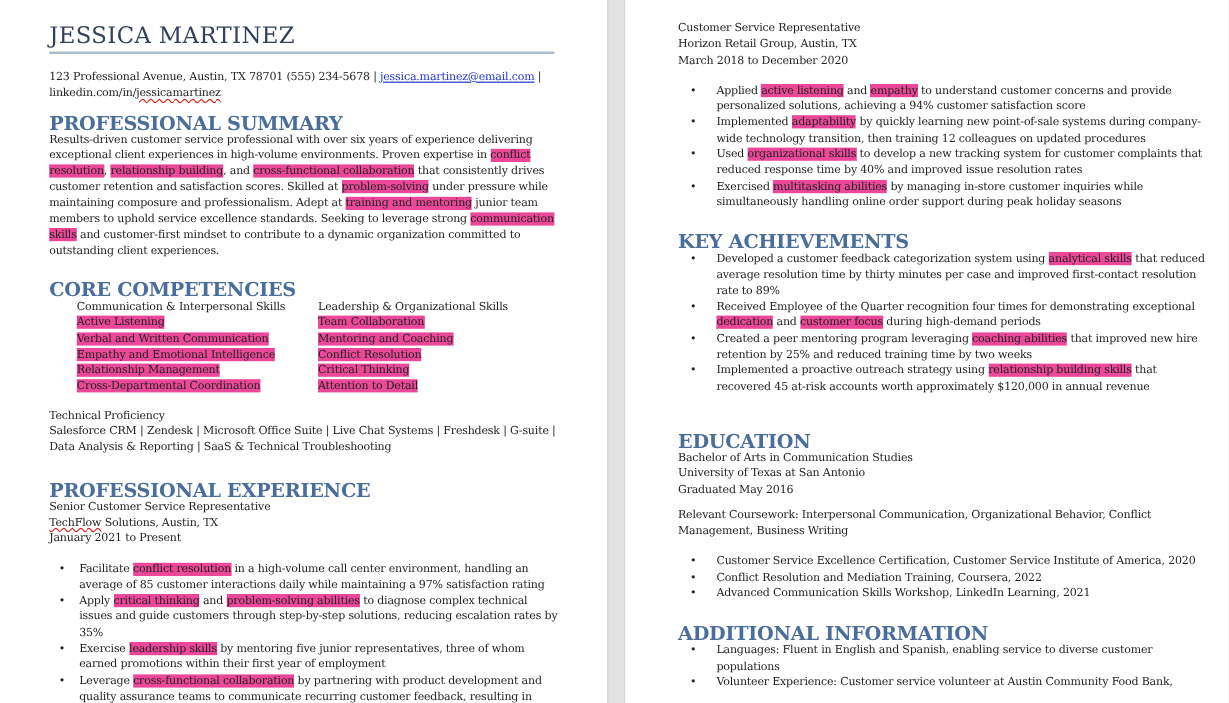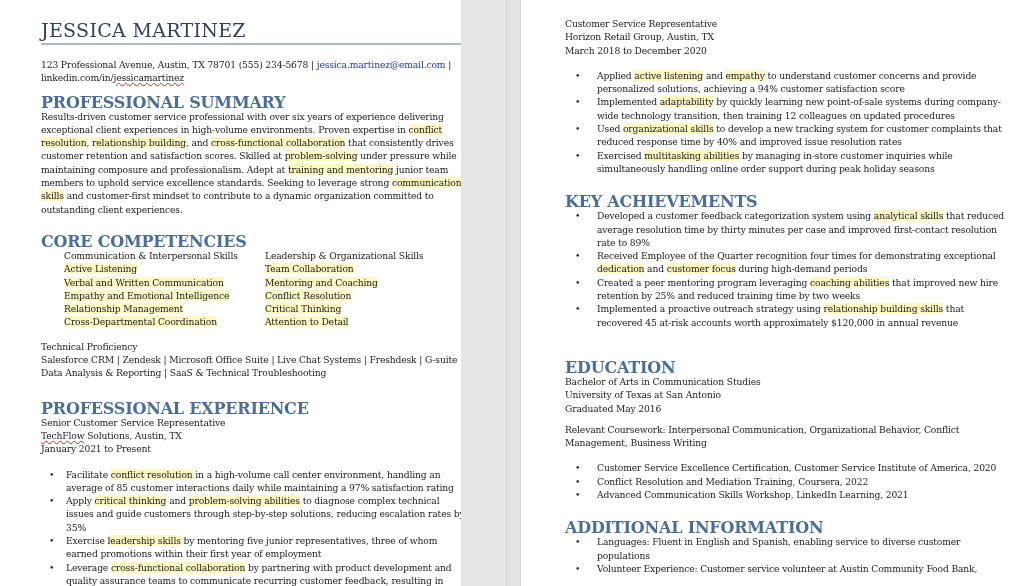--- a/index.html
+++ b/index.html
@@ -1,31 +1,31 @@
 <!DOCTYPE html>
 <html><head>
 <meta charset="utf-8">
 <style>
   * { box-sizing: border-box; margin: 0; padding: 0; }
   html, body { width: 1024px; height: 586px; overflow: hidden; background: #e6e6e6; }
   body { font-family: "DejaVu Serif", "Liberation Serif", serif; color: #222; position: relative; }
   .page { position: absolute; top: 0; height: 586px; background: #fff; overflow: hidden; }
-  #page-left { left: 0; width: 461px; }
+  #page-left { left: 0; width: 506px; }
   #page-right { left: 521px; width: 503px; }
   .gap { position: absolute; left: 506px; top: 0; width: 15px; height: 586px; background: #e3e3e3; border-left: 1px solid #d4d4d4; border-right: 1px solid #d4d4d4; }
   .content { position: absolute; font-size: 9.2px; line-height: 13.3px; letter-spacing: -0.15px; }
   #page-left .content { left: 41px; top: 18px; width: 425px; }
   #page-right .content { left: 44px; top: 17px; width: 440px; }
   .name { font-family: "DejaVu Serif", serif; font-size: 19px; color: #33405a; letter-spacing: 0.3px; line-height: 24px; font-weight: normal; }
   .name-rule { height: 2px; background: #a9bccb; width: 421px; margin-top: 1px; }
   .contact { margin-top: 13px; }
-  .link { color: #2233cc; }
+  .link { color: #2233cc; text-decoration: underline; }
   .squiggle { text-decoration: underline wavy #d22; text-decoration-thickness: 1px; }
   .h { font-family: "DejaVu Serif", serif; font-weight: bold; color: #4a6e9a; font-size: 16px; line-height: 14px; letter-spacing: -0.2px; }
-  .hl { background: #fef9c3; }
+  .hl { background: #ec4899; }
   .b { font-weight: normal; }
   .cols { display: flex; padding-left: 23px; }
   .col { width: 217px; }
   ul { list-style: none; }
   ul li { position: relative; padding-left: 25px; }
   ul li::before { content: "•"; position: absolute; left: 8px; top: 0; }
   #page-right ul li { padding-left: 32px; }
   #page-right ul li::before { left: 10px; }
 </style>
 </head>

